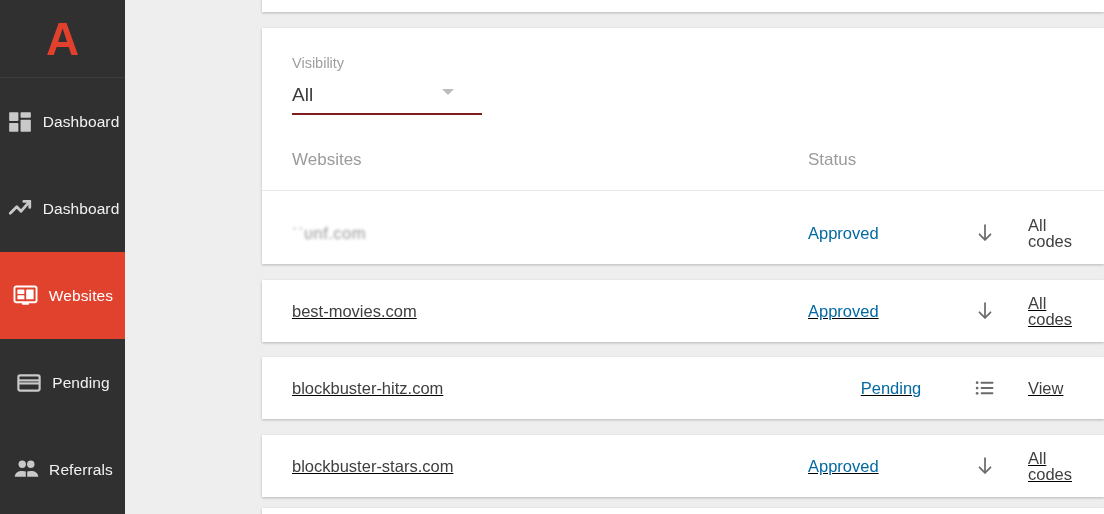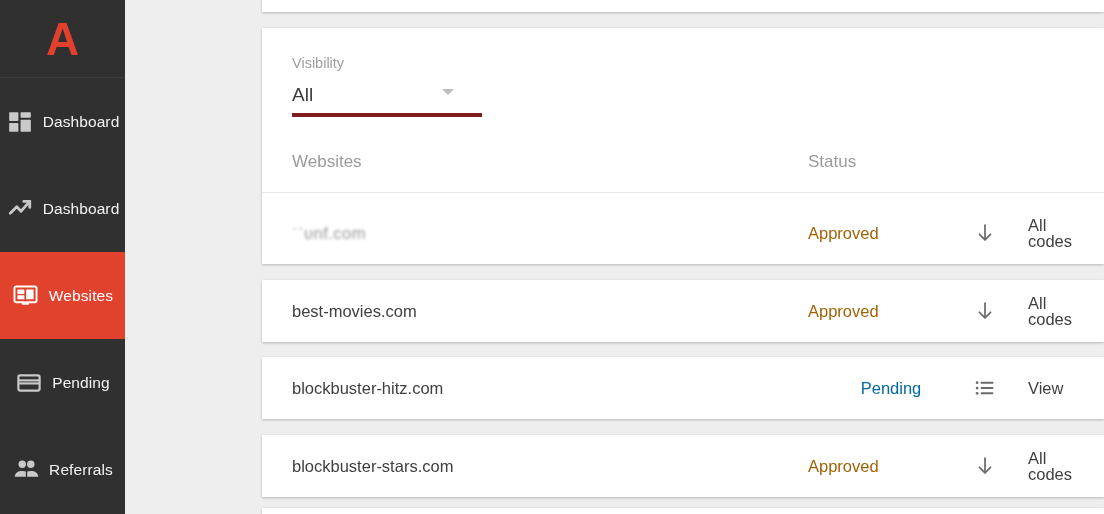--- a/index.html
+++ b/index.html
@@ -118,21 +118,21 @@
   }
   .field-label {
     font-size: 14.5px;
     color: #9e9e9e;
     line-height: 1;
     margin-bottom: 14px;
   }
   .select-row {
     position: relative;
     width: 190px;
-    border-bottom: 4px solid #7f1d1d;
+    border-bottom: 2px solid #7f1d1d;
     padding-bottom: 9px;
     display: flex;
     align-items: center;
     cursor: pointer;
   }
   .select-value {
     font-size: 19px;
     color: #3b3b3b;
     line-height: 1;
   }
@@ -182,21 +182,21 @@
   .cell-site.redacted {
     filter: blur(1.6px);
     opacity: 0.55;
     letter-spacing: 0.5px;
   }
   .cell-status {
     font-size: 16.5px;
     line-height: 1;
     width: 166px;
   }
-  .status-approved { color: #a16207; }
+  .status-approved { color: #0369a1; }
   .status-pending  { color: #0369a1; text-align: center; }
 
   .cell-action {
     display: flex;
     align-items: center;
     gap: 32px;
     flex: 1;
     cursor: pointer;
   }
   .action-icon {
@@ -216,21 +216,21 @@
 
   
   .row-first {
     position: absolute;
     left: 0;
     right: 0;
     top: 174px;
     height: 62px;
   }
 
-  .card-row { height: 62px; }
+  .card-row { height: 62px; text-decoration: underline; }
   .card-row-2 { top: 280px; }
   .card-row-3 { top: 357px; }
   .card-row-4 { top: 435px; }
   .card-row-5 { top: 508px; height: 52px; }
 </style>
 </head>
 <body>
 
 <div class="app">
 

